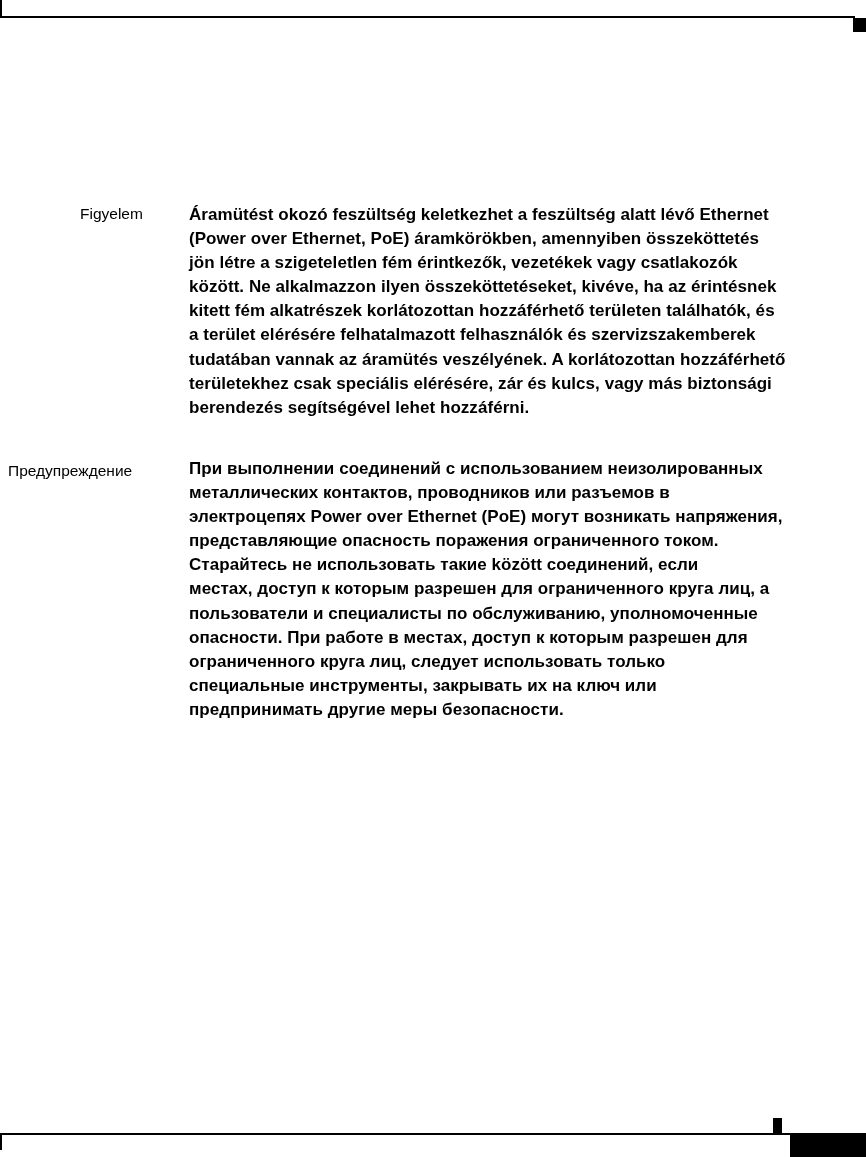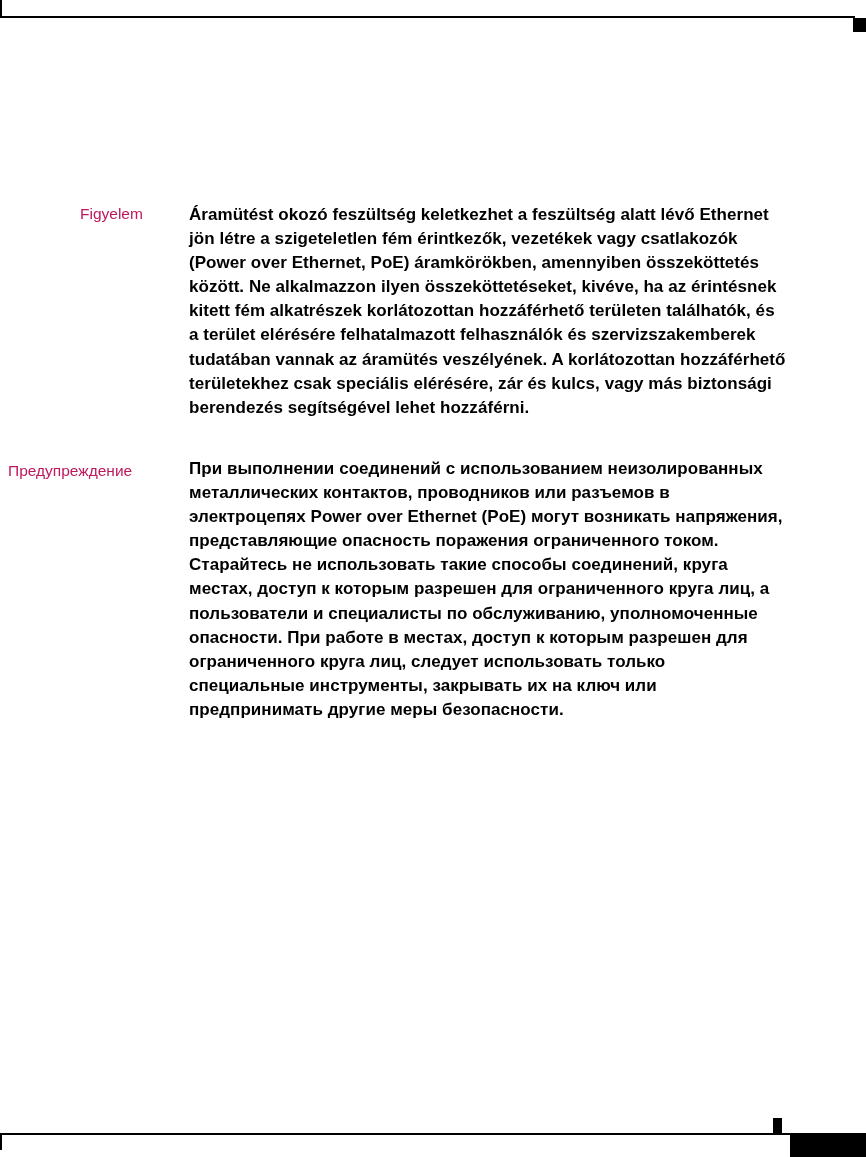--- a/index.html
+++ b/index.html
@@ -11,21 +11,21 @@
   .top-left-tick { position: absolute; left: 0; top: 0; width: 2px; height: 17px; background: #000; }
   .top-right-block { position: absolute; left: 853px; top: 18px; width: 13px; height: 14px; background: #000; }
 
   .bottom-rule { position: absolute; left: 0; top: 1133px; width: 790px; height: 2px; background: #000; }
   .bottom-left-tick { position: absolute; left: 0; top: 1133px; width: 2px; height: 17px; background: #000; }
   .bottom-small-block { position: absolute; left: 773px; top: 1118px; width: 9px; height: 16px; background: #000; }
   .bottom-right-block { position: absolute; left: 790px; top: 1133px; width: 76px; height: 24px; background: #000; }
 
   .note { position: absolute; left: 0; width: 866px; }
   .note-label {
-    position: absolute; font-size: 15.5px; font-weight: normal; line-height: 20px; color: #be185d;
+    position: absolute; font-size: 15.5px; font-weight: normal; line-height: 20px; color: #000000;
   }
   .note-body {
     position: absolute; left: 189px; width: 670px;
     font-size: 17px; font-weight: bold; line-height: 24.1px; letter-spacing: 0.05px;
   }
   .note-body .line { display: block; white-space: nowrap; }
 
   #note-hu { top: 203px; }
   #note-hu .note-label { left: 80px; top: 1px; }
   #note-ru { top: 457px; }
@@ -35,39 +35,39 @@
 <body>
 
 <div class="top-left-tick"></div>
 <div class="top-rule"></div>
 <div class="top-right-block"></div>
 
 <div class="note" id="note-hu">
   <div class="note-label">Figyelem</div>
   <div class="note-body">
     <span class="line">Áramütést okozó feszültség keletkezhet a feszültség alatt lévő Ethernet</span>
+    <span class="line">(Power over Ethernet, PoE) áramkörökben, amennyiben összeköttetés</span>
     <span class="line">jön létre a szigeteletlen fém érintkezők, vezetékek vagy csatlakozók</span>
-    <span class="line">(Power over Ethernet, PoE) áramkörökben, amennyiben összeköttetés</span>
     <span class="line">között. Ne alkalmazzon ilyen összeköttetéseket, kivéve, ha az érintésnek</span>
     <span class="line">kitett fém alkatrészek korlátozottan hozzáférhető területen találhatók, és</span>
     <span class="line">a terület elérésére felhatalmazott felhasználók és szervizszakemberek</span>
     <span class="line">tudatában vannak az áramütés veszélyének. A korlátozottan hozzáférhető</span>
     <span class="line">területekhez csak speciális elérésére, zár és kulcs, vagy más biztonsági</span>
     <span class="line">berendezés segítségével lehet hozzáférni.</span>
   </div>
 </div>
 
 <div class="note" id="note-ru">
   <div class="note-label">Предупреждение</div>
   <div class="note-body">
     <span class="line">При выполнении соединений с использованием неизолированных</span>
     <span class="line">металлических контактов, проводников или разъемов в</span>
     <span class="line">электроцепях Power over Ethernet (PoE) могут возникать напряжения,</span>
     <span class="line">представляющие опасность поражения ограниченного током.</span>
-    <span class="line">Старайтесь не использовать такие способы соединений, круга</span>
+    <span class="line">Старайтесь не использовать такие között соединений, если</span>
     <span class="line">местах, доступ к которым разрешен для ограниченного круга лиц, а</span>
     <span class="line">пользователи и специалисты по обслуживанию, уполномоченные</span>
     <span class="line">опасности. При работе в местах, доступ к которым разрешен для</span>
     <span class="line">ограниченного круга лиц, следует использовать только</span>
     <span class="line">специальные инструменты, закрывать их на ключ или</span>
     <span class="line">предпринимать другие меры безопасности.</span>
   </div>
 </div>
 
 <div class="bottom-small-block"></div>

